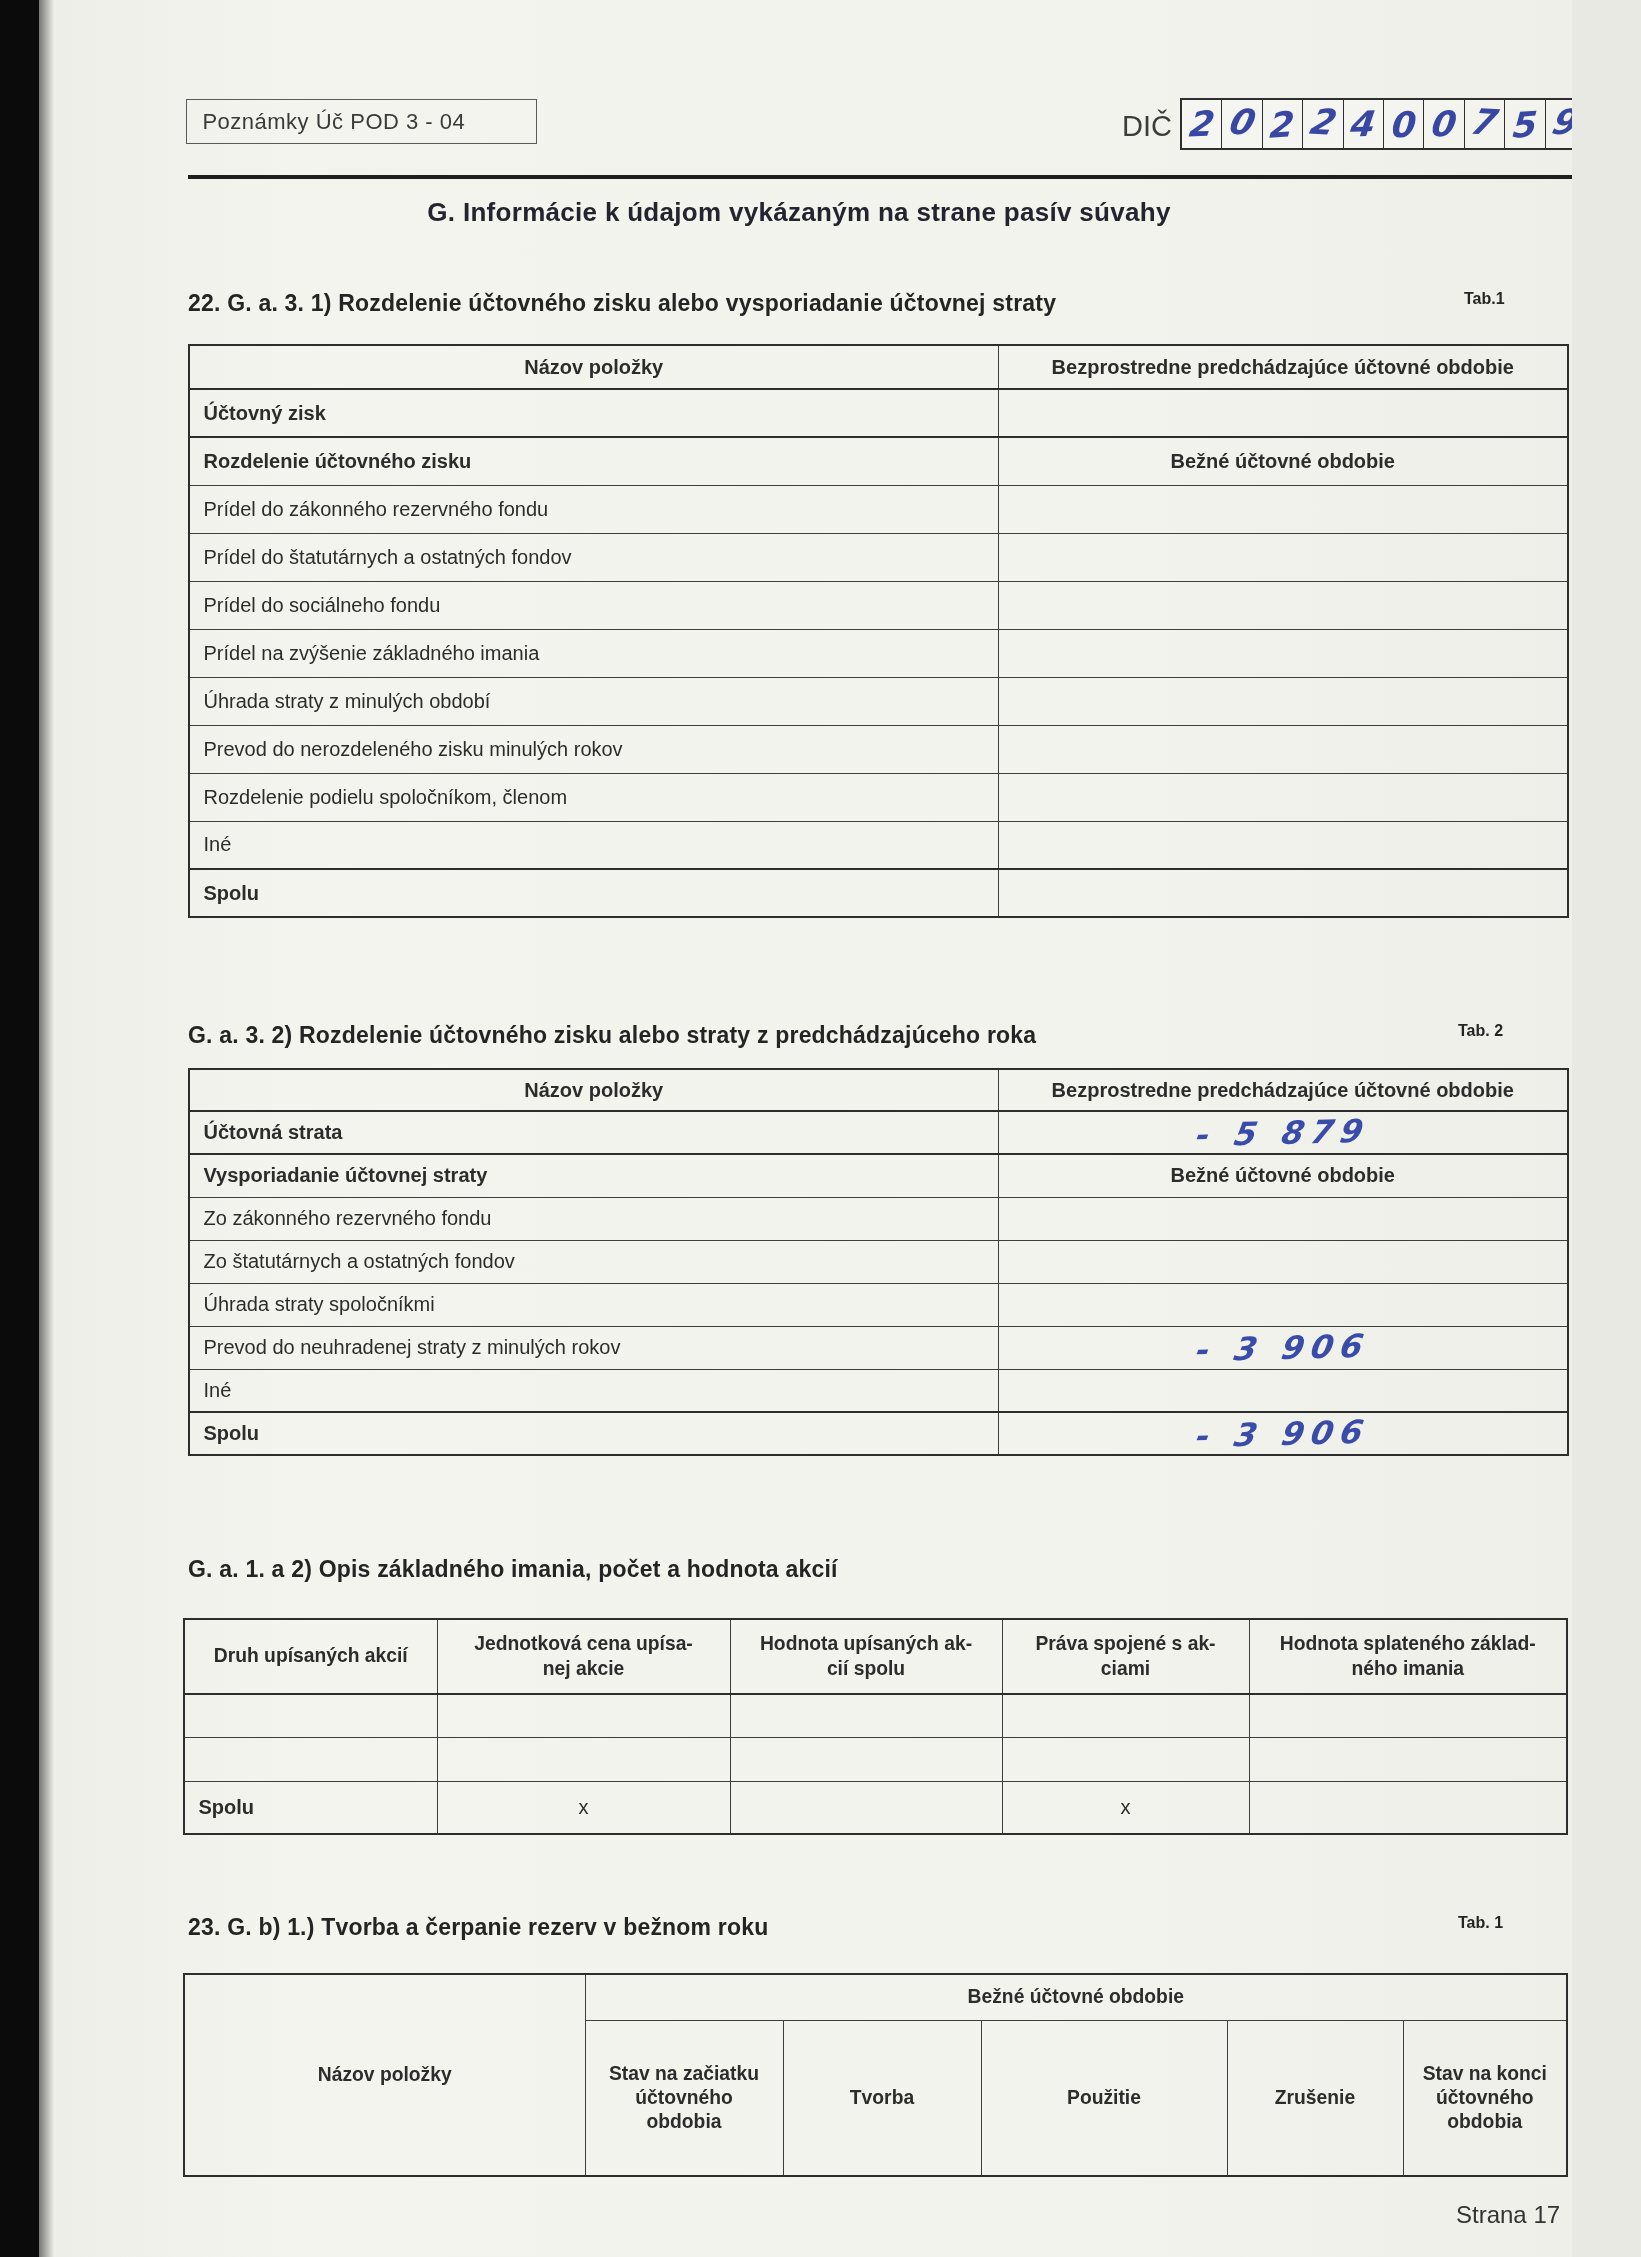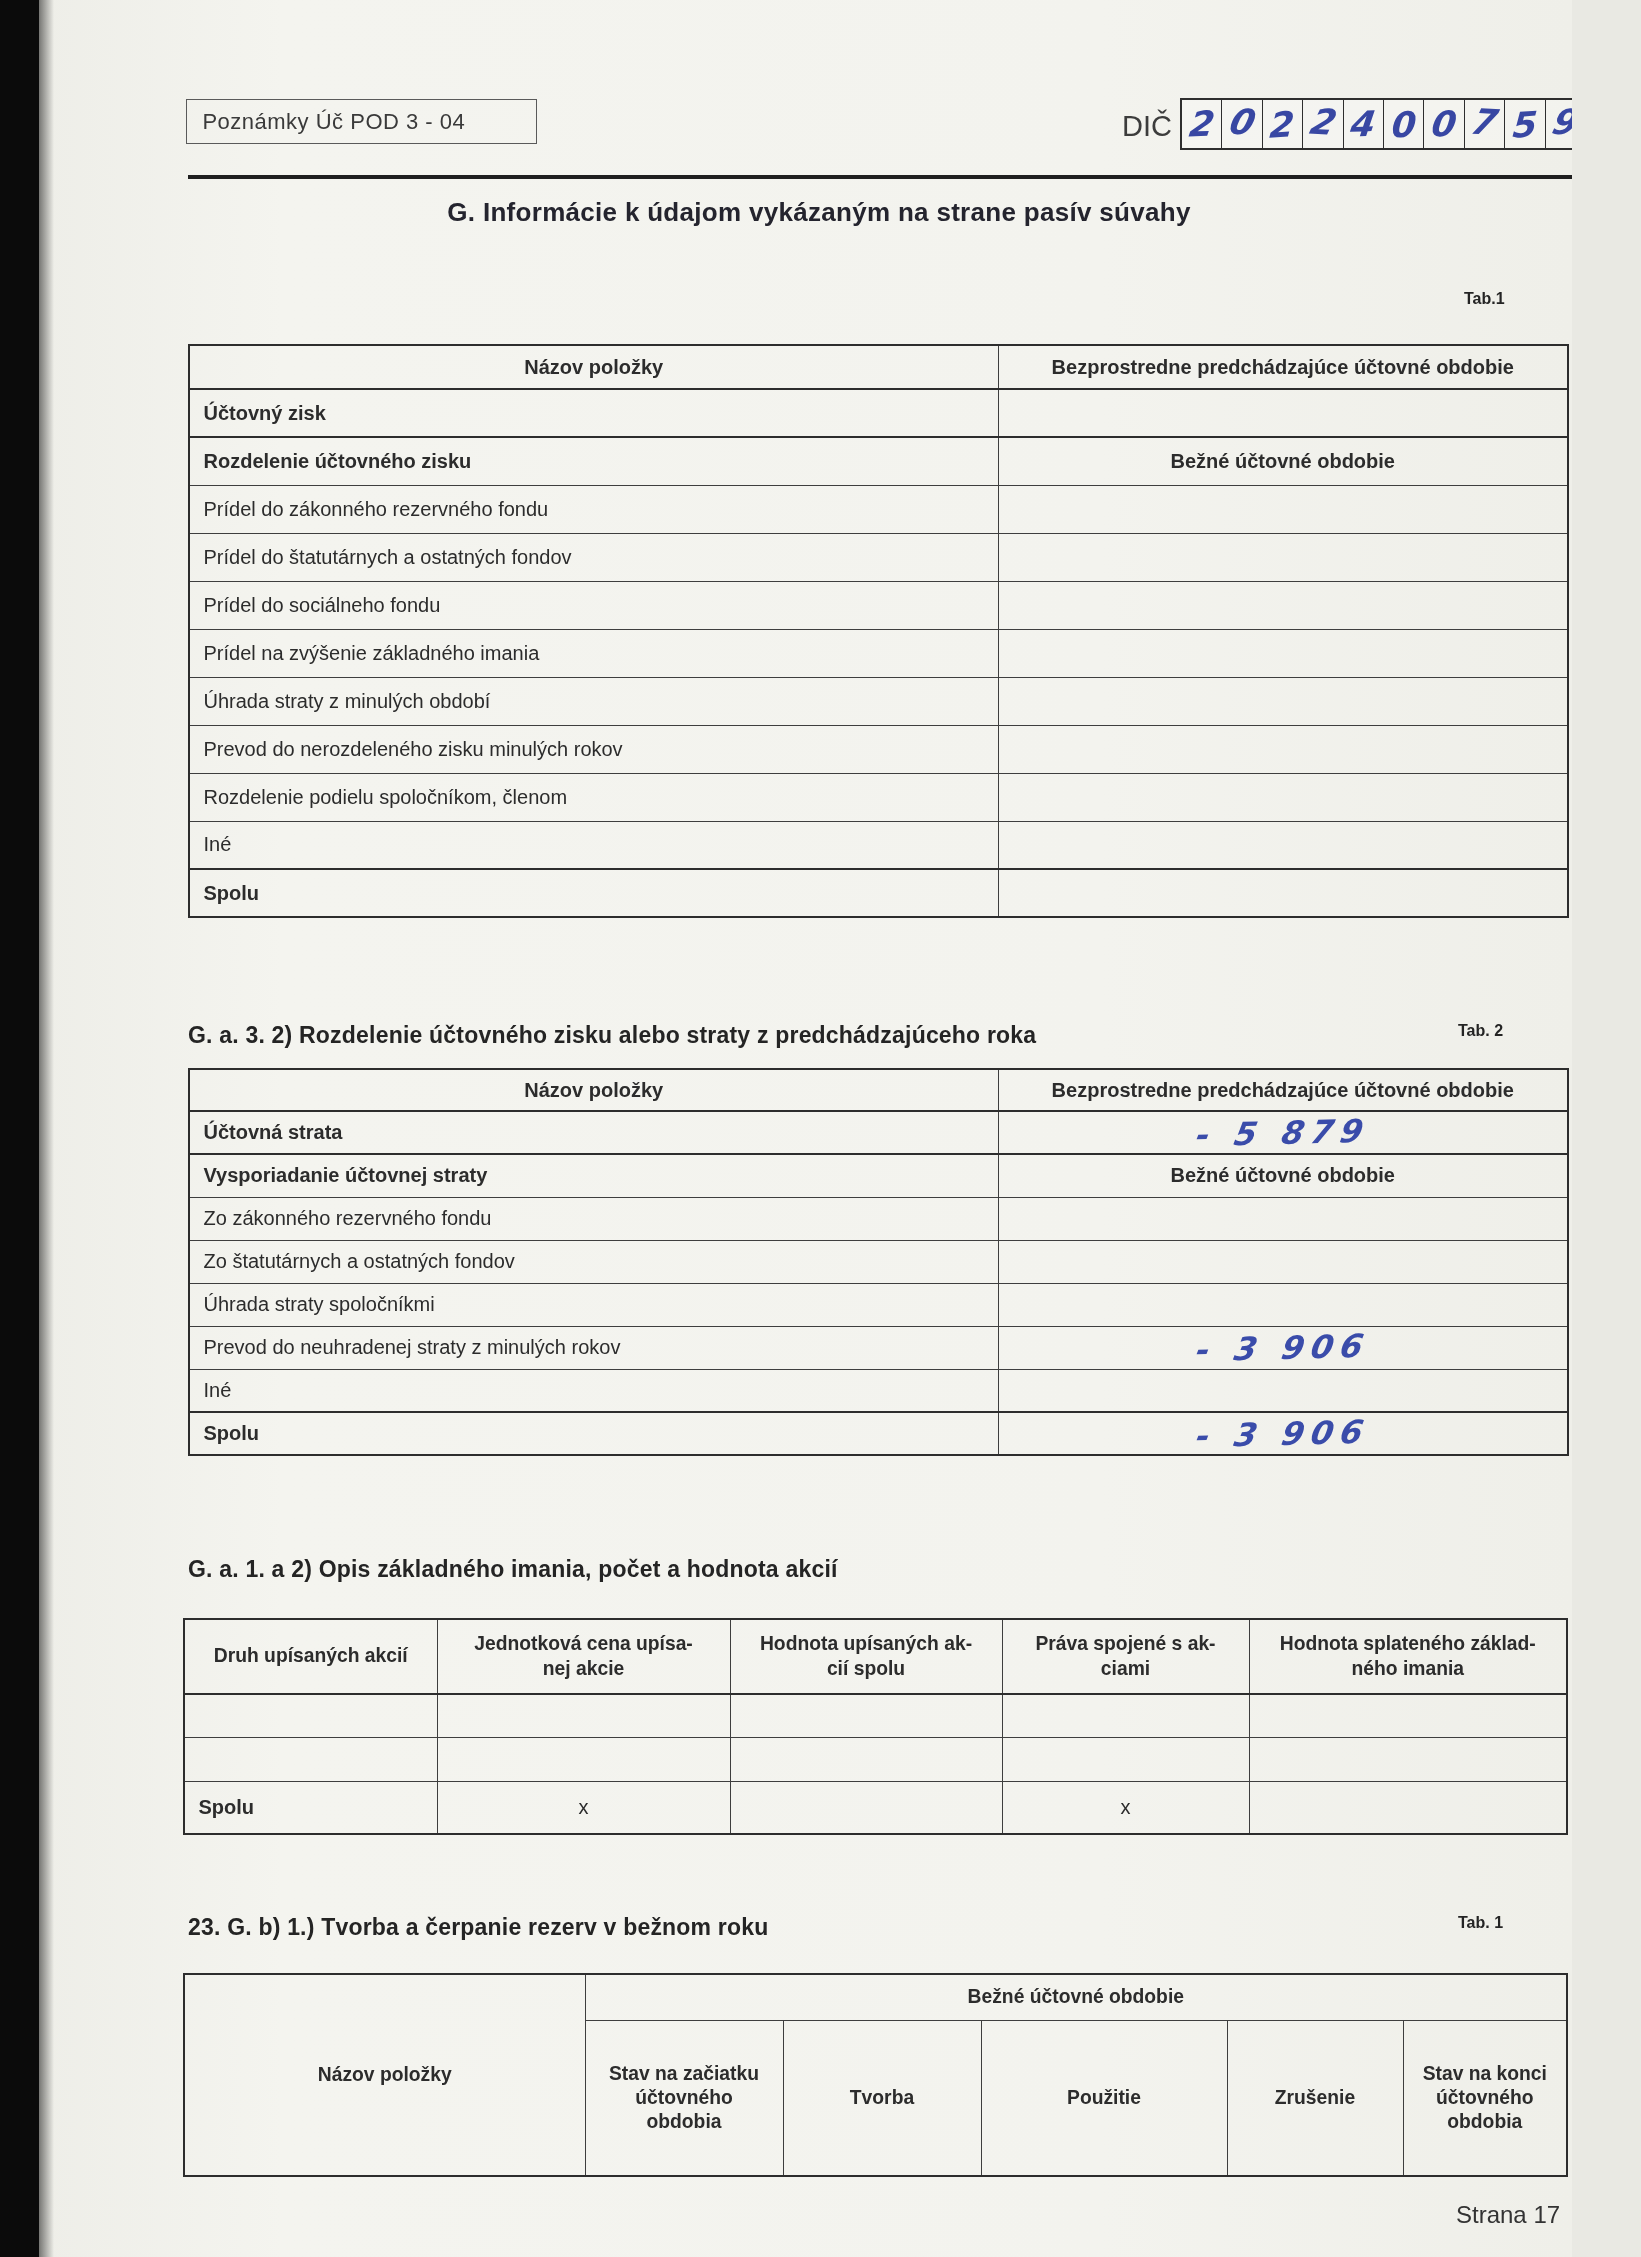--- a/index.html
+++ b/index.html
@@ -22,21 +22,21 @@
           border:2.9px solid #2e2e2e; display:flex; background:rgba(255,255,255,.25); }
   .dic-cell { flex:1 1 0; border-right:1.9px solid #2e2e2e; display:flex; align-items:center; justify-content:center; }
   .dic-cell:last-child { border-right:none; }
   .digit { font-family:"DejaVu Sans", sans-serif; font-style:italic; font-size:35px; font-weight:bold;
           color:#3847a3; transform:skewX(-10deg) rotate(-2deg); }
   .dic-cell:nth-child(even) .digit { transform:skewX(-12deg) rotate(3deg) translateY(-1.9px); }
   .dic-cell:nth-child(3n) .digit { transform:skewX(-8deg) rotate(-4deg) translateY(1px); }
 
   .top-rule { position:absolute; left:188px; top:175px; width:1397px; height:3.9px; background:#1f1f1f; }
 
-  .page-title { position:absolute; left:196px; top:197px; width:1246px; text-align:center;
+  .page-title { position:absolute; left:176px; top:197px; width:1246px; text-align:center;
           font-size:26px; font-weight:bold; color:#24242e; letter-spacing:0.3px; }
 
   .sec-head { position:absolute; font-size:23px; font-weight:bold; color:#242424; letter-spacing:0.2px; }
   .tab-lbl  { position:absolute; font-size:16px; font-weight:bold; color:#242424; }
 
   table.frm { position:absolute; border-collapse:collapse; table-layout:fixed;
           border:2.9px solid #2d2d2d; background:transparent; }
   table.frm td { border:1.5px solid #3e3e3e; font-size:20px; color:#2c2c2c;
           padding:0 13.5px; vertical-align:middle; overflow:hidden; }
   td.lbl { text-align:left; }
@@ -102,20 +102,21 @@
       </div>
     <div class="dic-cell">
         <span class="digit">9</span>
       </div>
   </div>
 
   <div class="top-rule"></div>
 
   <div class="page-title">G. Informácie k údajom vykázaným na strane pasív súvahy</div>
 
+  <div class="sec-head" style="left:188px; top:290px;">22. G. a. 3. 1) Rozdelenie účtovného zisku alebo  vysporiadanie účtovnej straty</div>
   <div class="tab-lbl" style="left:1464px; top:290px;">Tab.1</div>
 
   <table class="frm t1" style="left:188px; top:344px; width:1379px;">
     <colgroup>
         <col style="width:809px">
         <col style="width:570px">
       </colgroup>
     <tbody>
         <tr class="hdr">
       <td>Názov položky</td>

